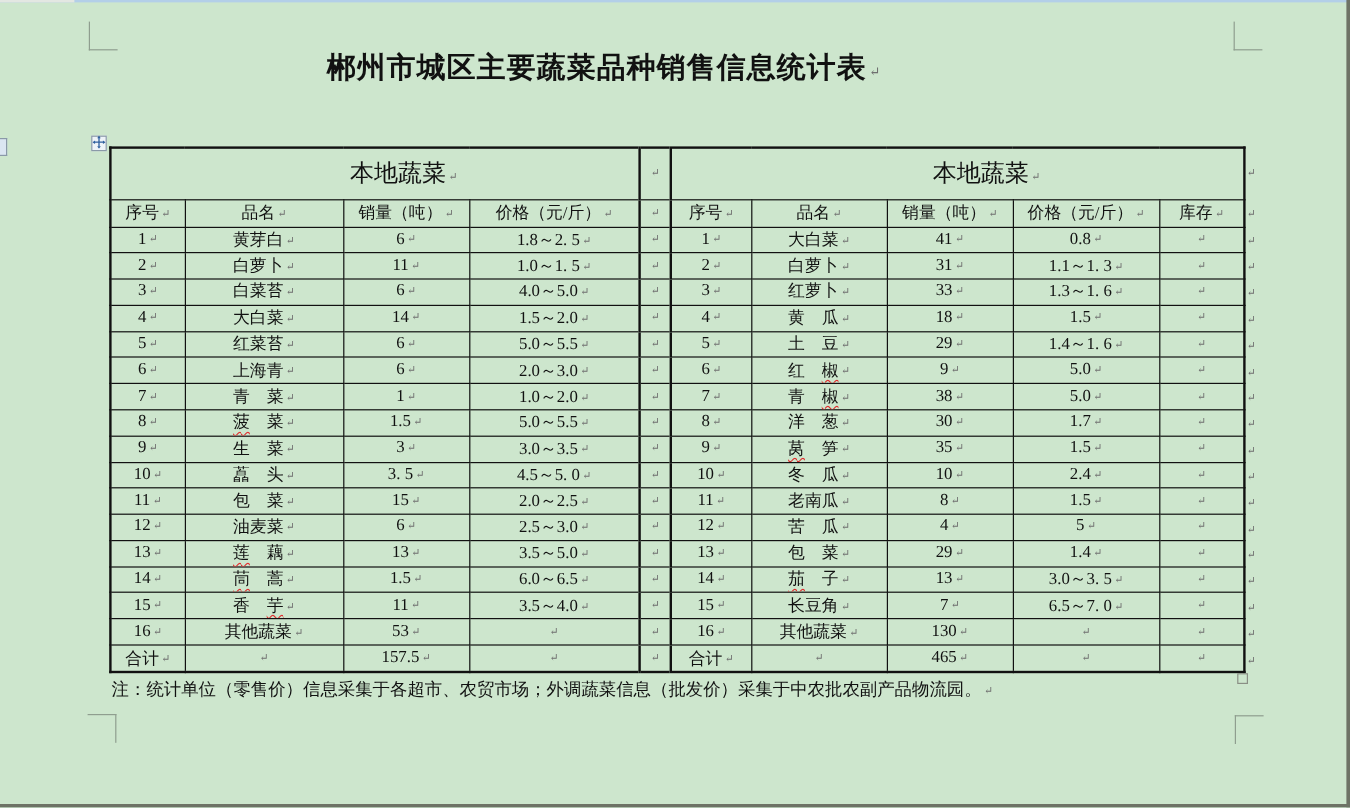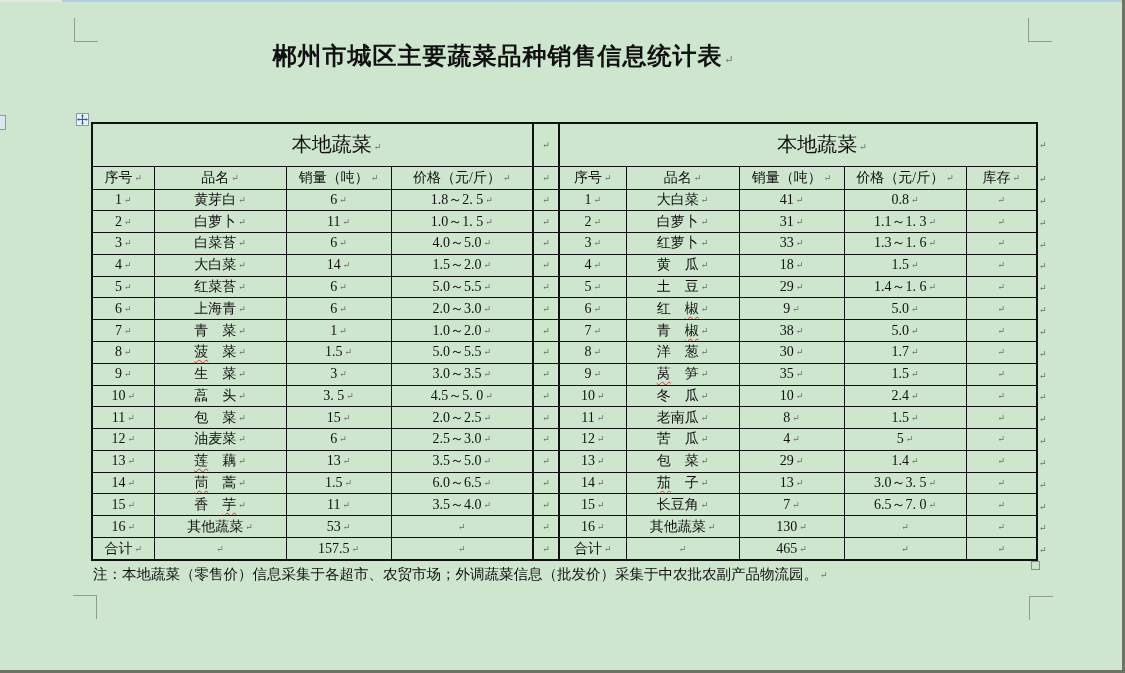--- a/index.html
+++ b/index.html
@@ -385,13 +385,13 @@
     <div class="slot ">
       <span class="m m-lone">↵</span>
     </div>
     <div class="slot ">
       <span class="m m-lone">↵</span>
     </div>
   </div>
 
 <div class="resize-handle"></div>
 
-<div class="note-line"><span>注：本地蔬菜（零售价）信息采集于各超市、农贸市场；外调蔬菜信息（批发价）采集于中农批农副产品物流园。</span><span class="m">↵</span></div>
+<div class="note-line"><span>注：统计单位（零售价）信息采集于各超市、农贸市场；外调蔬菜信息（批发价）采集于中农批农副产品物流园。</span><span class="m">↵</span></div>
 
 </body></html>

